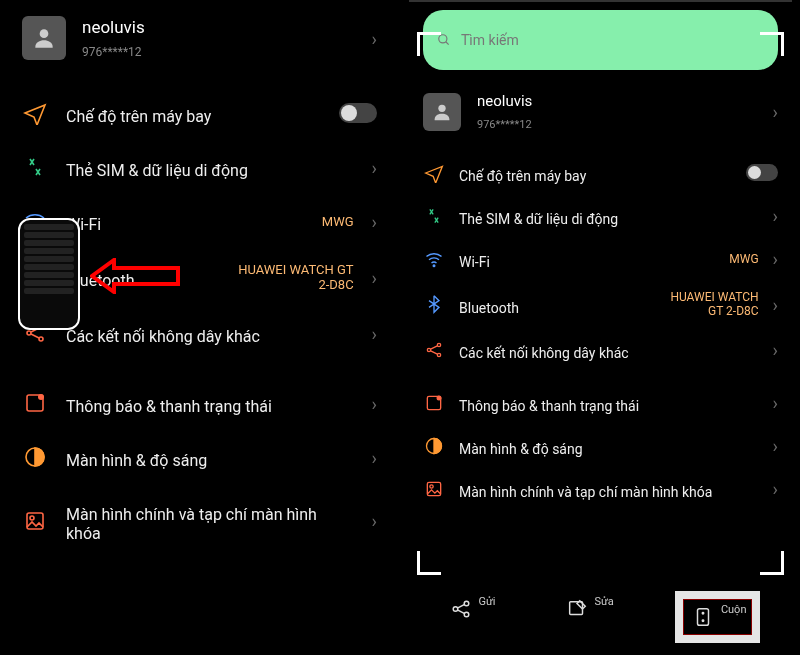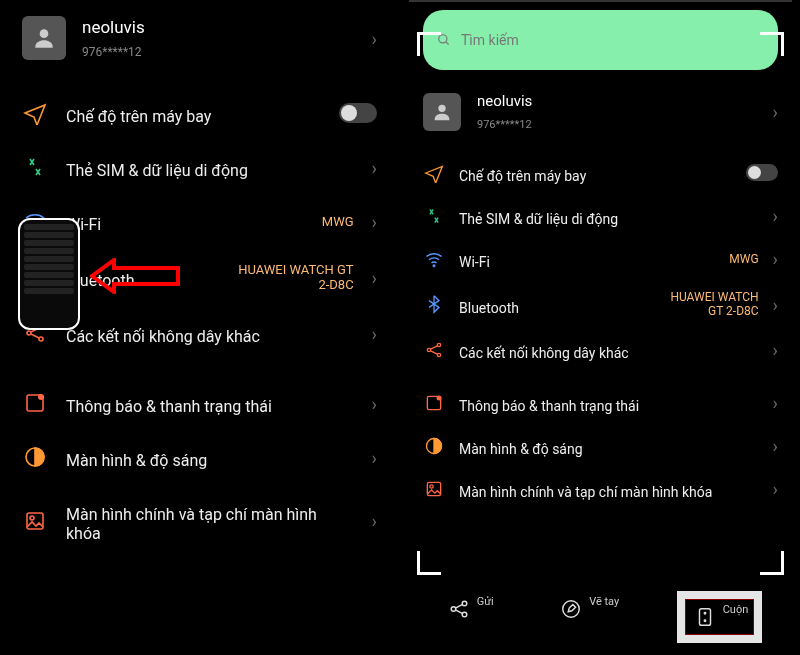--- a/index.html
+++ b/index.html
@@ -395,25 +395,25 @@
             <circle cx="18" cy="6" r="2.5"></circle>
             <circle cx="18" cy="18" r="2.5"></circle>
             <path d="M8 11l8-4M8 13l8 4"></path>
           </svg>
         </span>
         <span>Gửi</span>
       </div>
       <div class="tool">
         <span class="ticon">
           <svg width="22" height="22" viewBox="0 0 24 24" fill="none" stroke="#ddd" stroke-width="1.6">
-            <circle cx="12" cy="12" r="9"></circle>
-            <path d="M9 15l1-4 4-4 3 3-4 4z"></path>
-          </svg>
-        </span>
-        <span>Vẽ tay</span>
+            <rect x="4" y="4" width="14" height="14" rx="1"></rect>
+            <path d="M15 3l6 6-3 3-6-6z"></path>
+          </svg>
+        </span>
+        <span>Sửa</span>
       </div>
       <div class="tool highlight">
         <span class="ticon">
           <svg width="22" height="22" viewBox="0 0 24 24" fill="none" stroke="#ddd" stroke-width="1.6">
             <rect x="6" y="3" width="12" height="18" rx="2"></rect>
             <circle cx="12" cy="8" r="0.8" fill="#ddd"></circle>
             <circle cx="12" cy="16" r="0.8" fill="#ddd"></circle>
           </svg>
         </span>
         <span>Cuộn</span>

